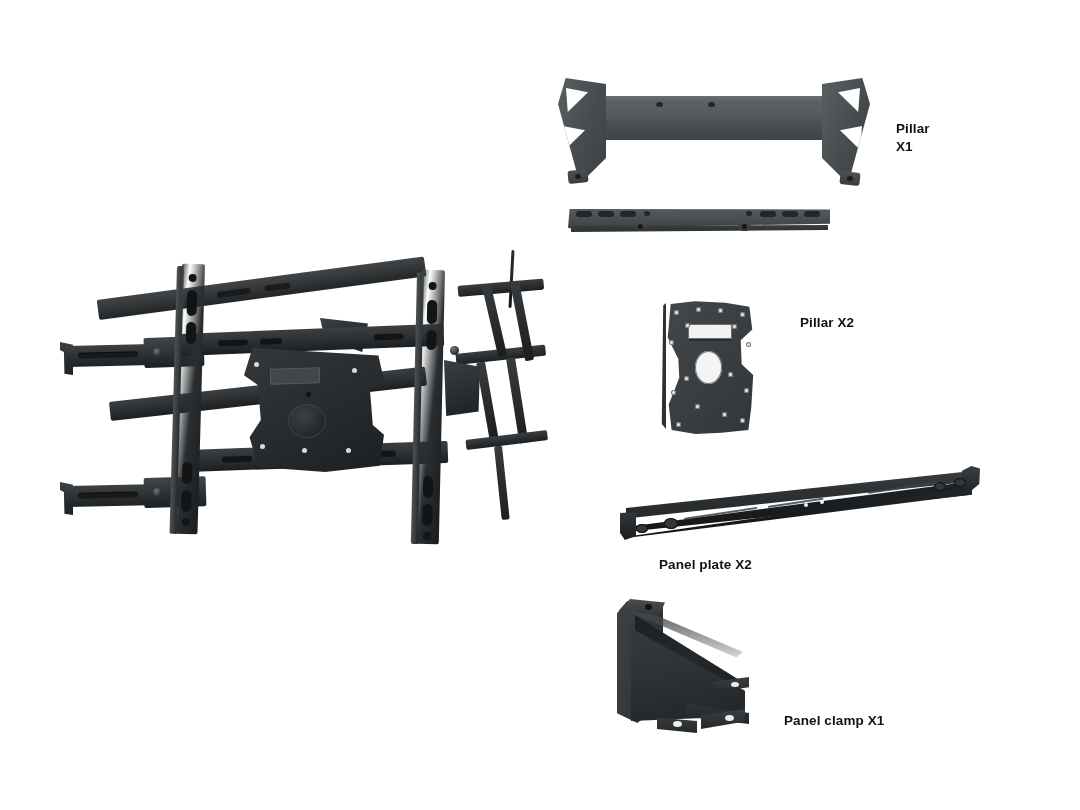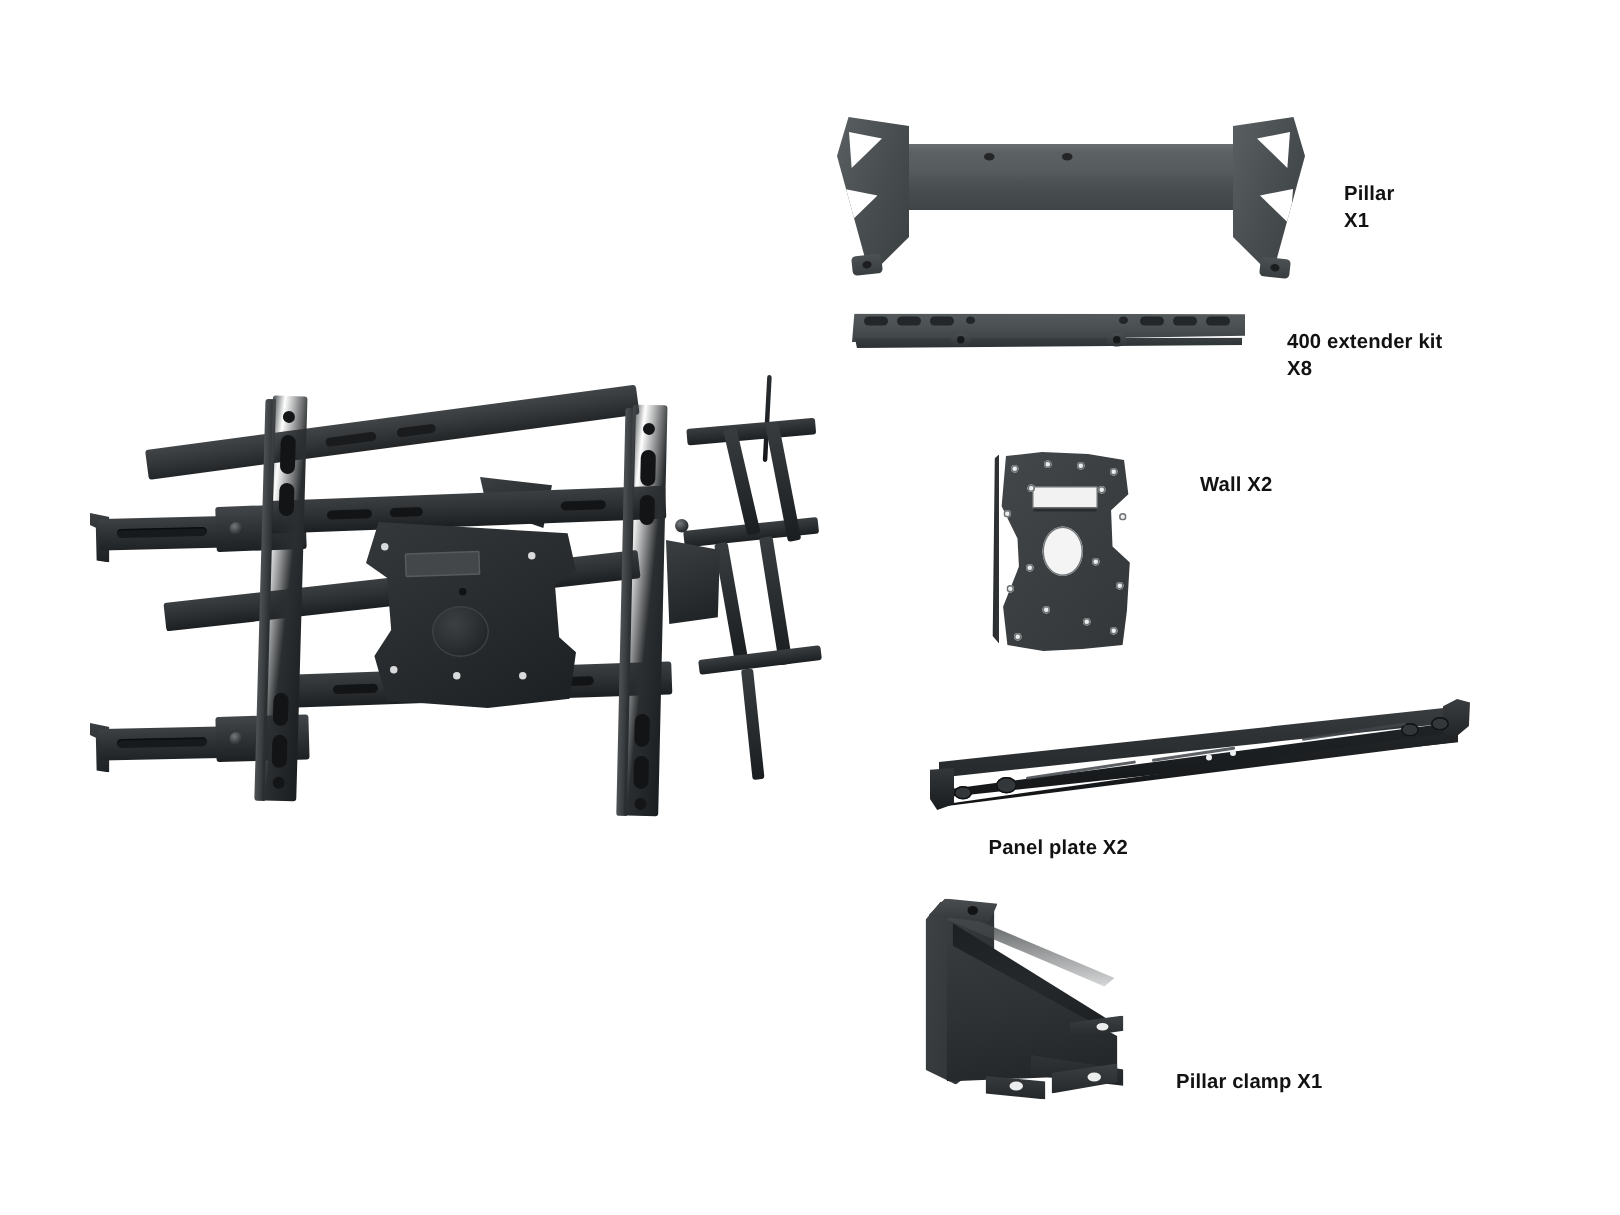--- a/index.html
+++ b/index.html
@@ -392,22 +392,20 @@
     <div class="ext-slot" style="left:192px;width:16px;"></div>
     <div class="ext-slot" style="left:214px;width:16px;"></div>
     <div class="ext-slot" style="left:236px;width:16px;"></div>
     <div class="ext-boss" style="left:66px;">
         <i></i>
       </div>
     <div class="ext-boss" style="left:170px;">
         <i></i>
       </div>
   </div>
-  <div class="label" style="left:858px;top:219px;">400 extender kit
-X8</div>
 
   <div class="part" id="panel">
     <div class="panel-edge"></div>
     <div class="panel-body"></div>
     <div class="panel-slot"></div>
     <div class="panel-oval"></div>
     <div class="panel-hole" style="left:12px;top:10px;"></div>
     <div class="panel-hole" style="left:34px;top:7px;"></div>
     <div class="panel-hole" style="left:56px;top:8px;"></div>
     <div class="panel-hole" style="left:78px;top:12px;"></div>
@@ -417,21 +415,21 @@
     <div class="panel-hole" style="left:84px;top:42px;"></div>
     <div class="panel-hole" style="left:22px;top:76px;"></div>
     <div class="panel-hole" style="left:66px;top:72px;"></div>
     <div class="panel-hole" style="left:9px;top:90px;"></div>
     <div class="panel-hole" style="left:82px;top:88px;"></div>
     <div class="panel-hole" style="left:33px;top:104px;"></div>
     <div class="panel-hole" style="left:60px;top:112px;"></div>
     <div class="panel-hole" style="left:14px;top:122px;"></div>
     <div class="panel-hole" style="left:78px;top:118px;"></div>
   </div>
-  <div class="label" style="left:800px;top:314px;">Wall X2</div>
+  <div class="label" style="left:800px;top:314px;">Pillar X2</div>
 
   <div class="part" id="wallplate">
     <div class="wp-wrap">
       <div class="wp-top"></div>
       <div class="wp-face"></div>
       <div class="wp-lip"></div>
       <div class="wp-endL"></div>
       <div class="wp-endR"></div>
       <div class="wp-boss" style="left:18px;top:62px;width:12px;height:9px;"></div>
       <div class="wp-boss" style="left:46px;top:56px;width:14px;height:11px;"></div>
@@ -458,15 +456,15 @@
     <div class="cl-tab" style="left:108px;top:84px;width:36px;height:16px;clip-path:polygon(0% 30%,100% 0%,100% 64%,0% 96%);">
       <i style="left:18px;top:5px;width:8px;height:5px;"></i>
     </div>
     <div class="cl-tab" style="left:96px;top:116px;width:44px;height:20px;clip-path:polygon(0% 32%,100% 0%,100% 62%,0% 100%);">
       <i style="left:24px;top:6px;width:9px;height:6px;"></i>
     </div>
     <div class="cl-tab" style="left:52px;top:120px;width:40px;height:20px;clip-path:polygon(0% 22%,100% 40%,100% 100%,0% 80%);">
       <i style="left:16px;top:8px;width:9px;height:6px;"></i>
     </div>
   </div>
-  <div class="label" style="left:784px;top:712px;">Pillar clamp X1</div>
+  <div class="label" style="left:784px;top:712px;">Panel clamp X1</div>
 
 </div>
 
 </body></html>

